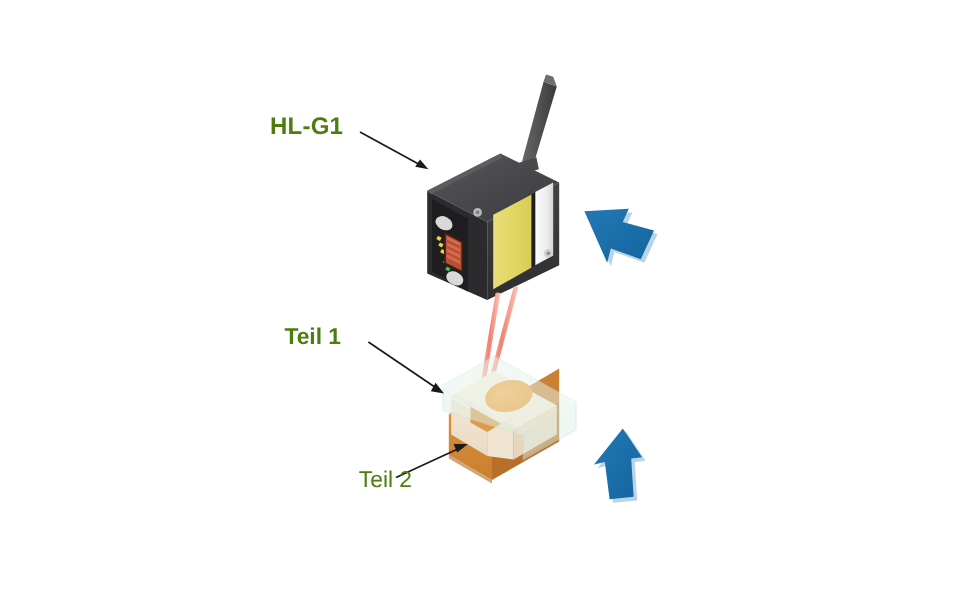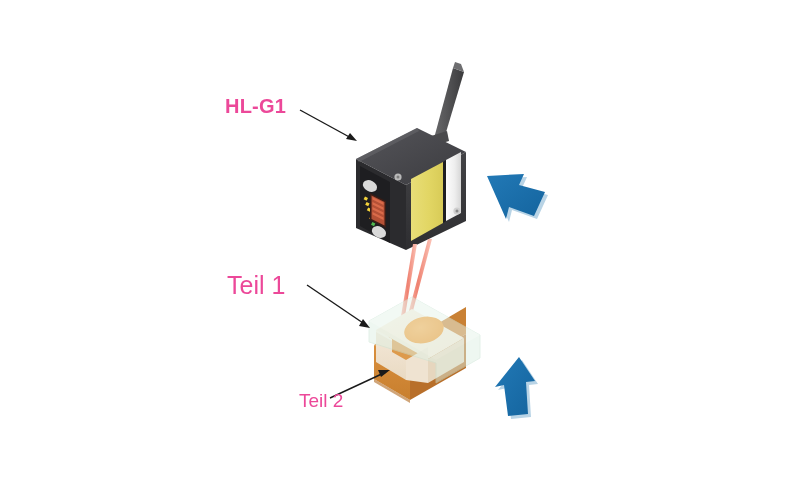--- a/index.html
+++ b/index.html
@@ -18,36 +18,36 @@
   }
   #scene {
     position: absolute;
     left: 0;
     top: 0;
     width: 800px;
     height: 500px;
   }
   .label-text {
     position: absolute;
-    color: #ec4899;
+    color: #4d7c0f;
     white-space: nowrap;
     user-select: none;
   }
   #label-hlg1 {
     left: 225px;
     top: 95px;
     font-size: 20px;
     font-weight: bold;
     letter-spacing: 0.2px;
   }
   #label-teil1 {
-    left: 227px;
+    left: 237px;
     top: 271px;
-    font-size: 25px;
-    font-weight: normal;
+    font-size: 19px;
+    font-weight: bold;
   }
   #label-teil2 {
     left: 253px;
     top: 390px;
     font-size: 19px;
     font-weight: normal;
     margin-left: 46px;
   }
 </style>
 </head>

